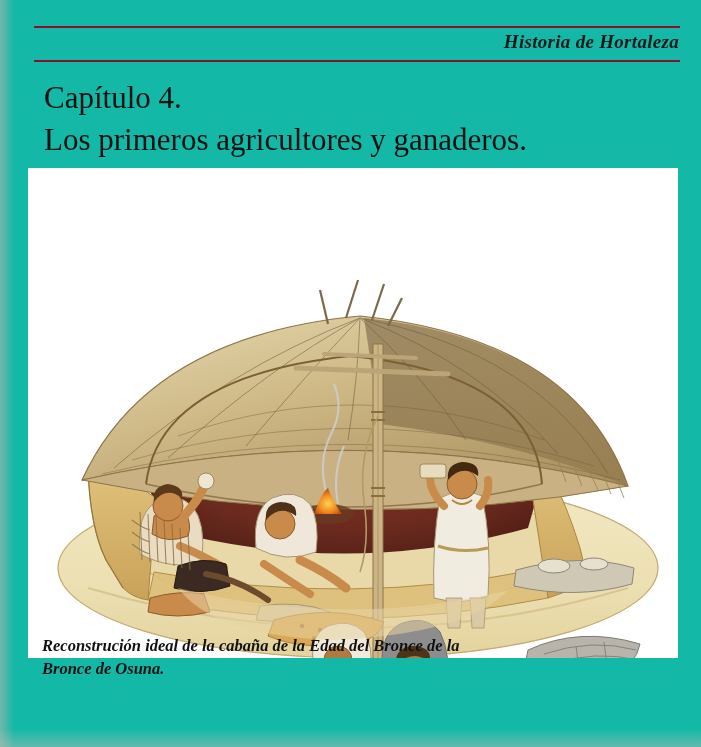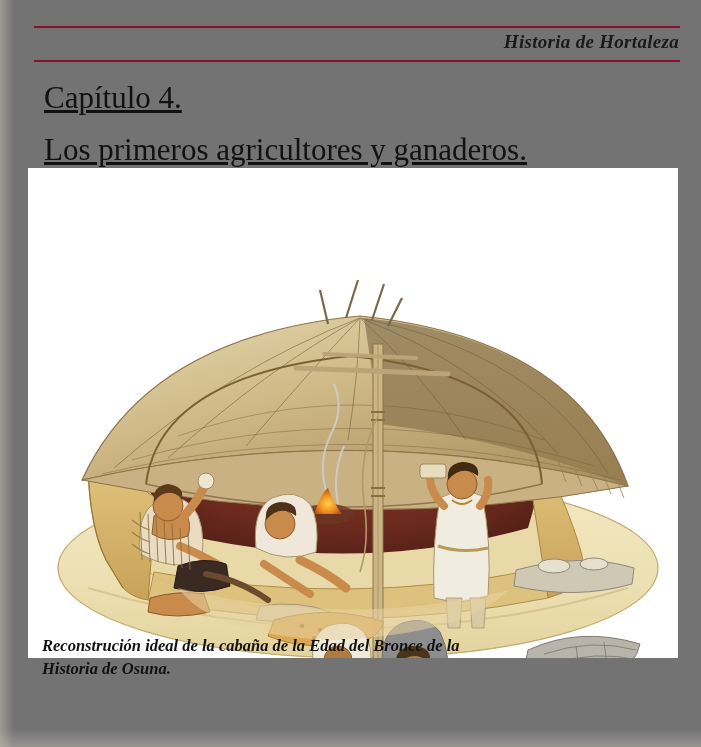--- a/index.html
+++ b/index.html
@@ -11,21 +11,21 @@
     width: 701px;
     height: 747px;
     overflow: hidden;
     font-family: "Liberation Serif", serif;
     color: #1a1a1a;
   }
   .page {
     position: relative;
     width: 701px;
     height: 747px;
-    background: #737373;
+    background: #14b8a6;
   }
 
   
   .header {
     position: absolute;
     top: 26px;
     left: 0;
     width: 701px;
     height: 42px;
   }
@@ -64,24 +64,23 @@
     top: 78px;
     left: 44px;
     width: 620px;
   }
   .chapter-line {
     font-family: "Liberation Serif", serif;
     font-size: 31px;
     line-height: 40px;
     color: #111111;
     white-space: nowrap;
-    text-decoration: underline;
   }
   .chapter-line.indent {
-    margin-top: 12px;
+    margin-top: 2px;
   }
 
   
   .figure {
     position: absolute;
     top: 168px;
     left: 28px;
     width: 650px;
     height: 490px;
   }
@@ -370,18 +369,18 @@
 
         <path d="M150 420 q170 42 330 2 q-40 44 -176 50 q-118 -4 -154 -52 z" fill="#e7d4a4" opacity="0.55"></path>
 
         <ellipse cx="300" cy="498" rx="20" ry="8" fill="#2e2e2e" opacity="0.25"></ellipse>
       </svg>
     </div>
   </div>
 
   <div class="fig-caption">
     <div>Reconstrución ideal de la cabaña de la Edad del Bronce de la</div>
-    <div>Historia de Osuna.</div>
+    <div>Bronce de Osuna.</div>
   </div>
 
   <div class="scan-edge-left"></div>
   <div class="scan-edge-bottom"></div>
 </div>
 
 </body></html>

